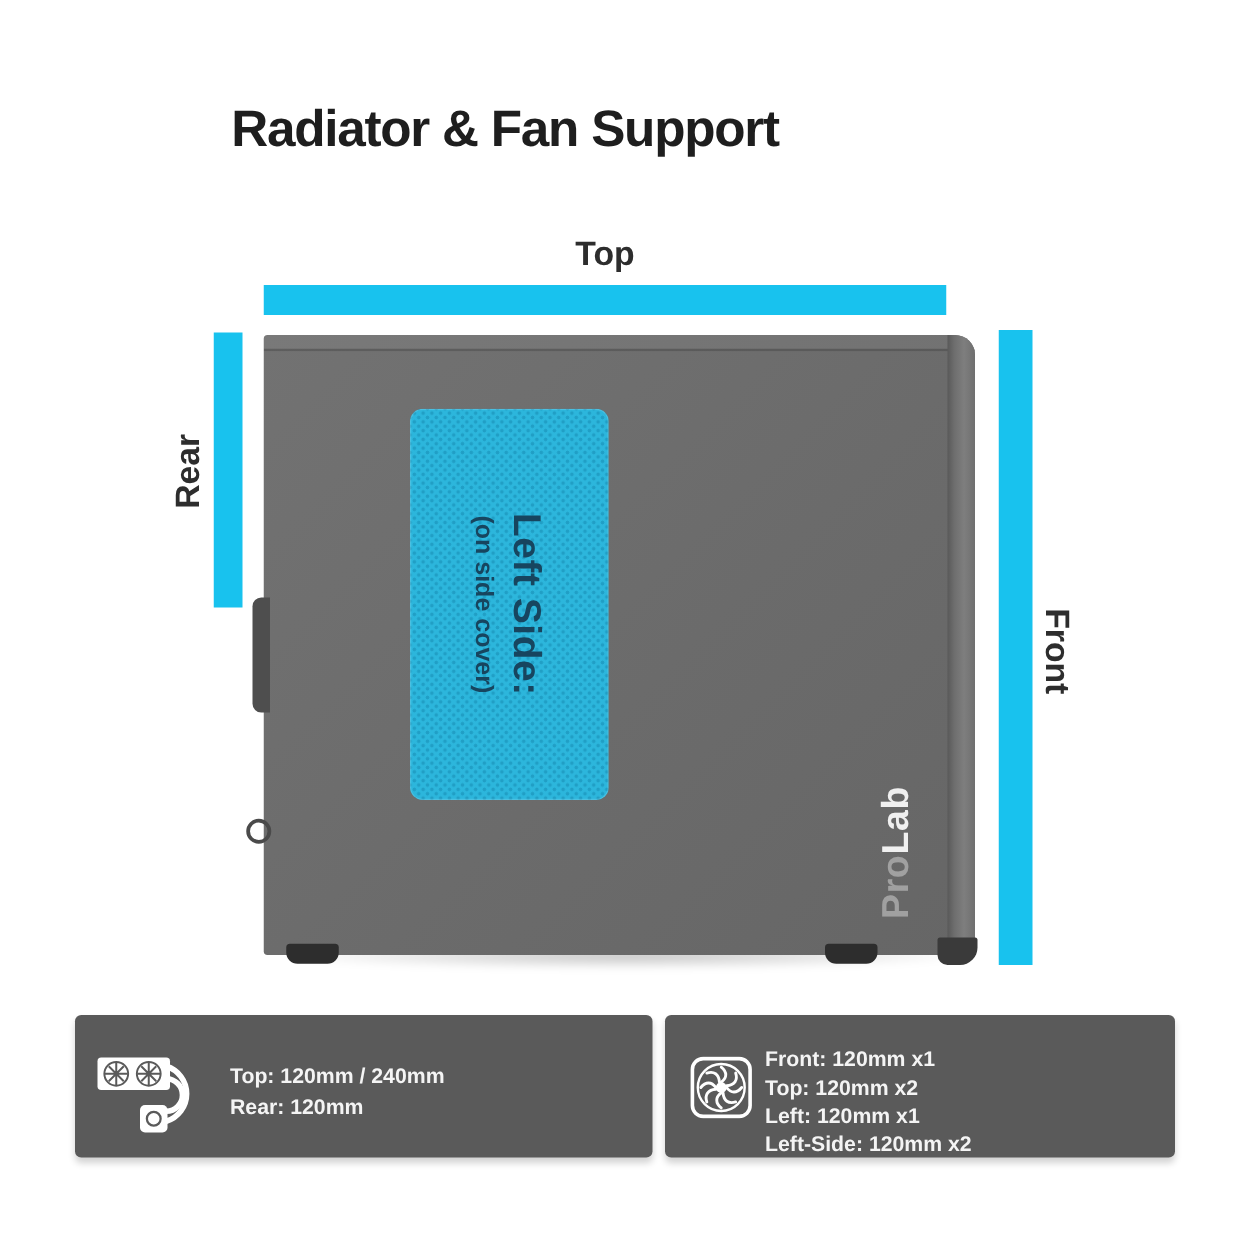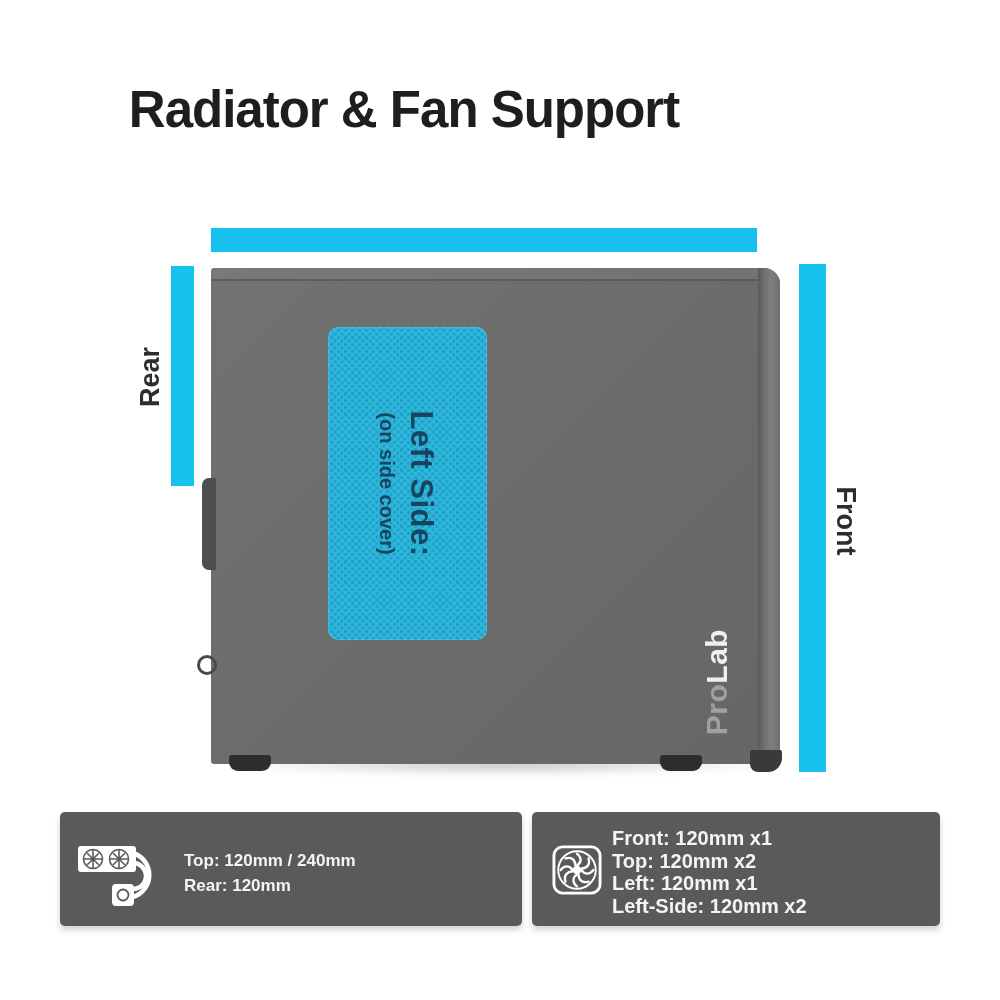--- a/index.html
+++ b/index.html
@@ -3,21 +3,21 @@
 <meta charset="utf-8">
 <style>
   html,body{margin:0;padding:0;background:#ffffff;}
   .stage{
     position:relative;width:1000px;height:1000px;background:#ffffff;overflow:hidden;
     font-family:"Liberation Sans", sans-serif;
   }
   
   .title{
     position:absolute;top:80px;left:0;width:808px;text-align:center;
-    font-size:51px;font-weight:bold;color:#1e1e1e;letter-spacing:-1px;
+    font-size:41px;font-weight:bold;color:#1e1e1e;letter-spacing:-1px;
   }
   .top-label{
     position:absolute;left:211px;top:188px;width:546px;text-align:center;
     font-size:27px;font-weight:600;color:#2d2d2d;
   }
   .vlabel{
     position:absolute;font-size:27px;font-weight:600;color:#2d2d2d;
     text-align:center;line-height:30px;
   }
   .rear-label{left:90px;top:362px;width:120px;height:30px;transform:rotate(-90deg);}
@@ -96,31 +96,32 @@
   
   .info-row{position:absolute;left:60px;top:812px;width:880px;display:flex;gap:10px;}
   .info-panel{
     position:relative;height:114px;background:#5a5a5a;border-radius:5px;
     box-shadow:0 4px 6px rgba(0,0,0,0.18);
   }
   .panel-radiator{width:462px;}
   .panel-fan{width:408px;}
   .info-text{position:absolute;color:#f4f4f4;font-weight:600;}
   .rad-text{left:124px;top:36px;font-size:17px;line-height:25px;}
-  .fan-text{left:80px;top:15px;font-size:20px;line-height:22.5px;}
+  .fan-text{left:80px;top:25px;font-size:17px;line-height:22.5px;}
   .aio-icon{position:absolute;left:16px;top:22px;}
   .fan-icon{position:absolute;left:20px;top:33px;}
 </style>
 </head>
 <body>
 
 <div class="stage">
 
   <div class="title">Radiator &amp; Fan Support</div>
 
+  <div class="top-label">Top</div>
   <div class="bar bar-top"></div>
 
   <div class="vlabel rear-label">Rear</div>
   <div class="bar bar-rear"></div>
 
   <div class="vlabel front-label">Front</div>
   <div class="bar bar-front"></div>
 
   <div class="case-shadow"></div>
 

